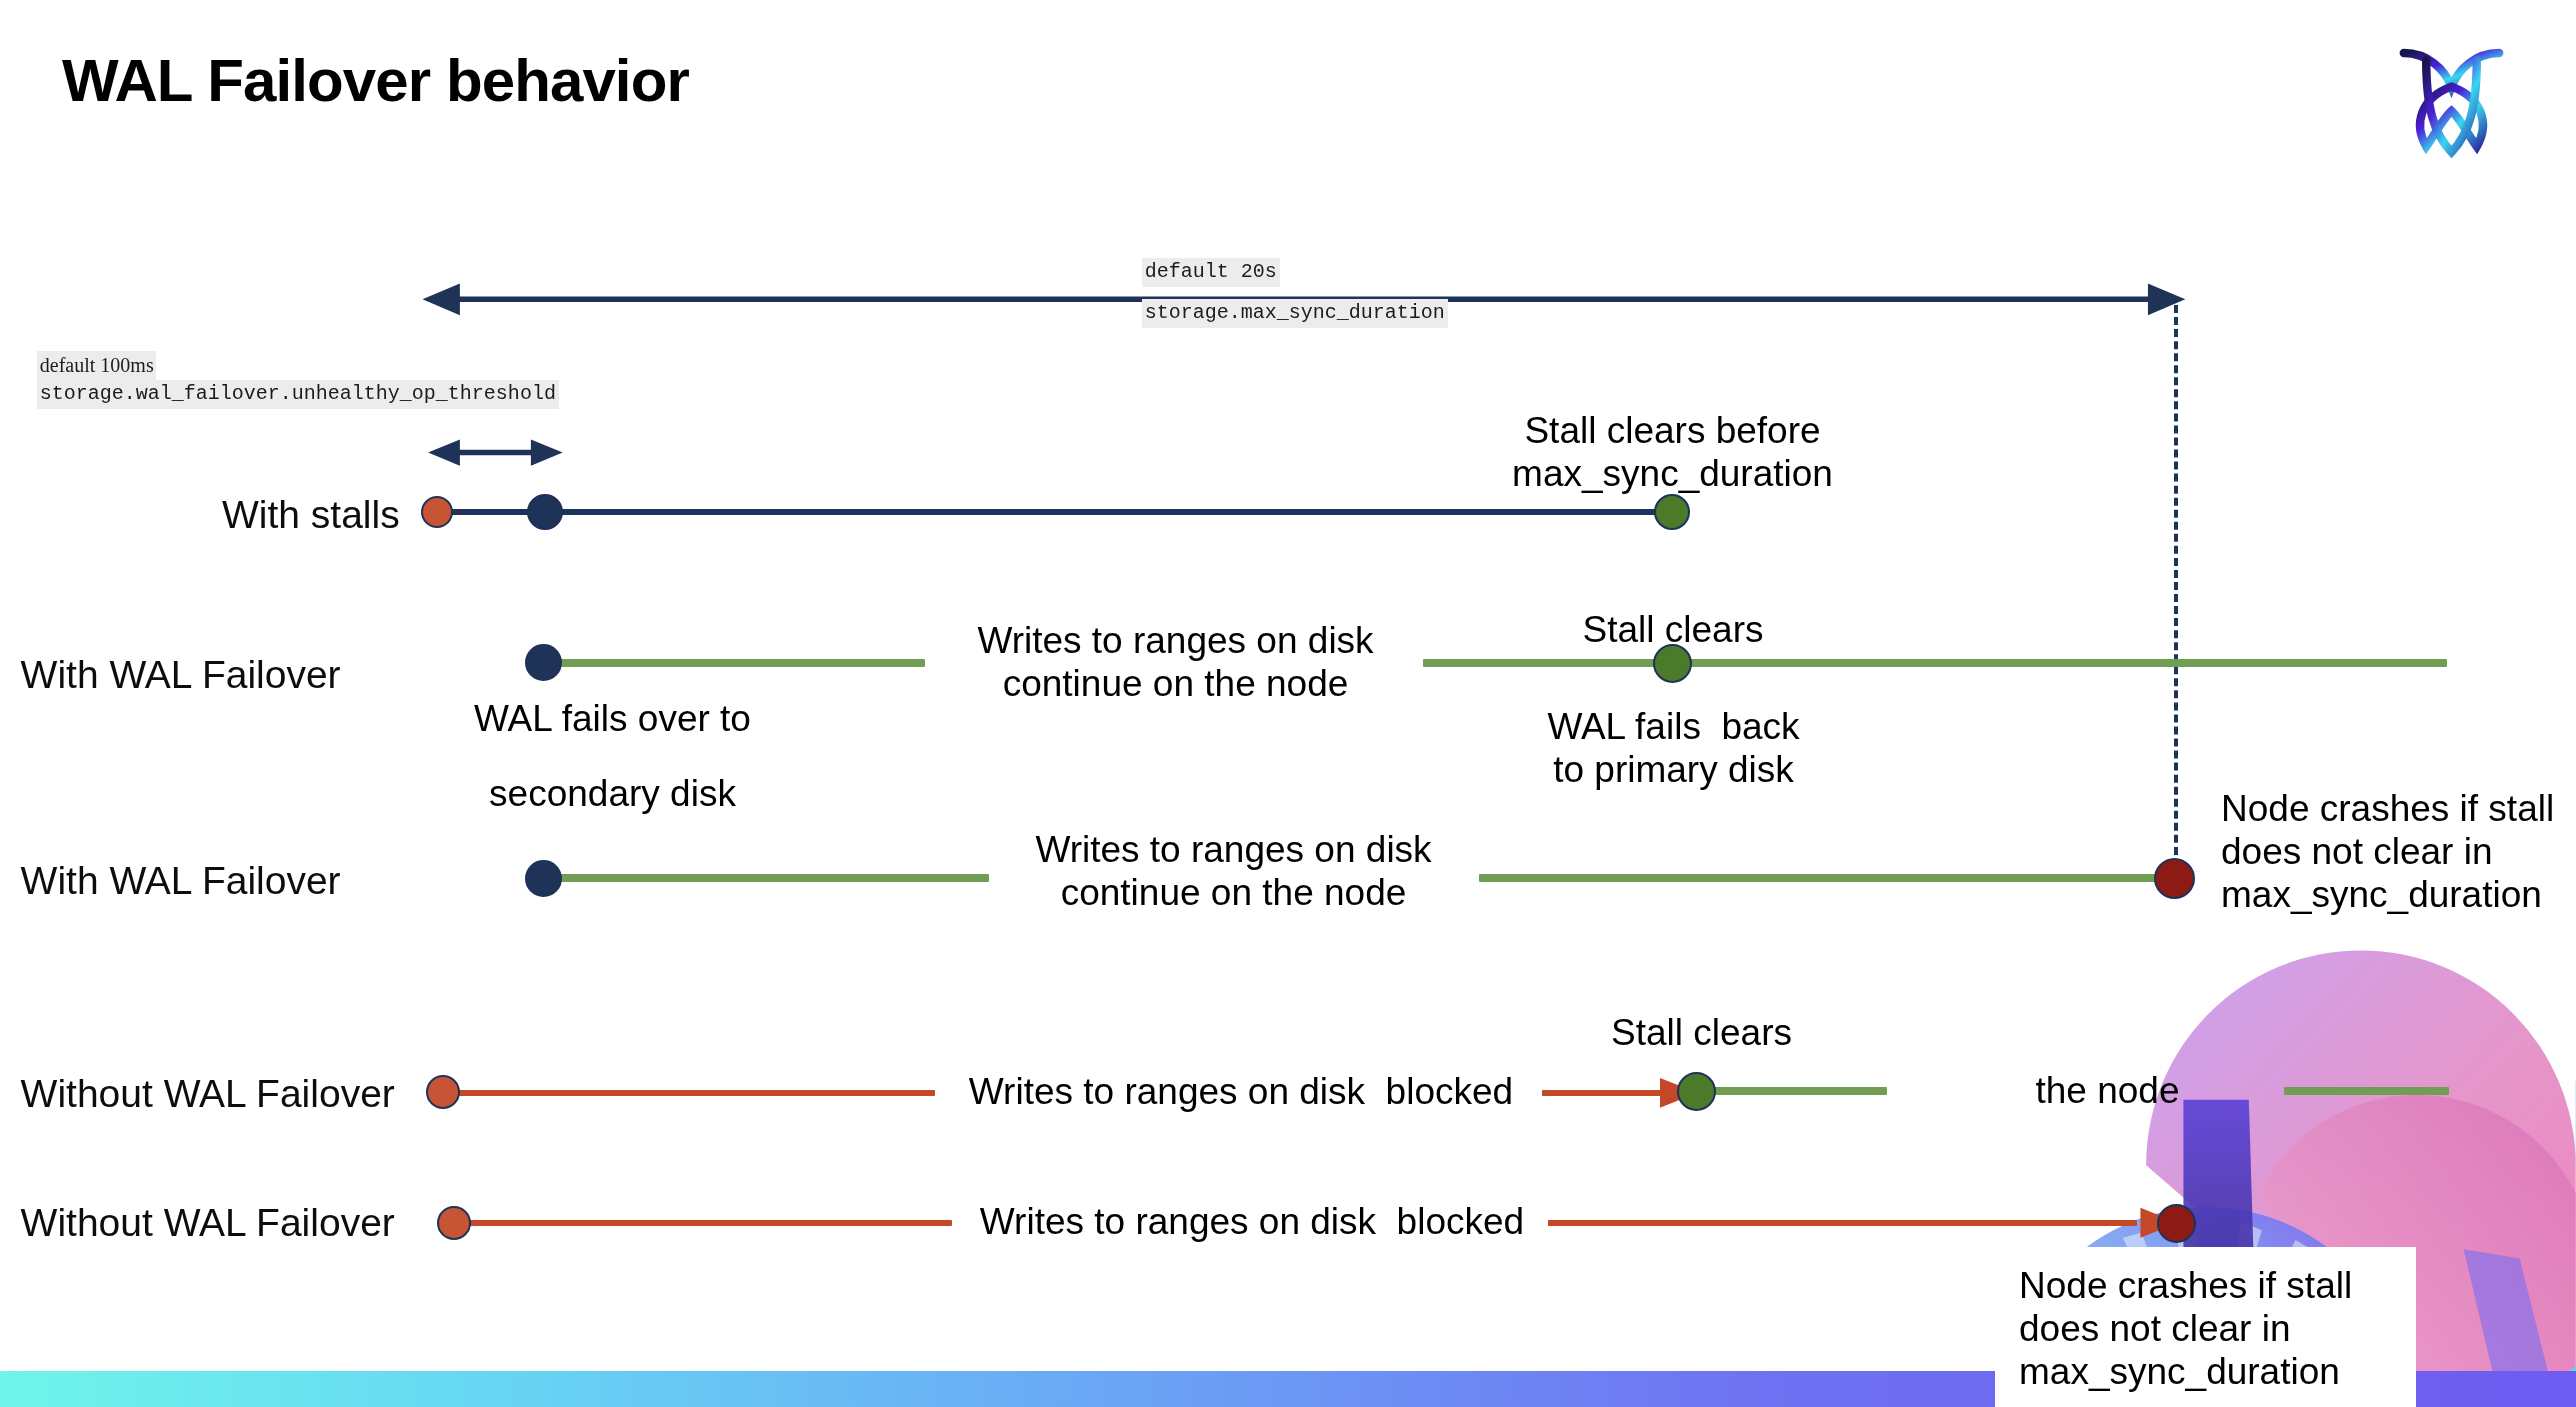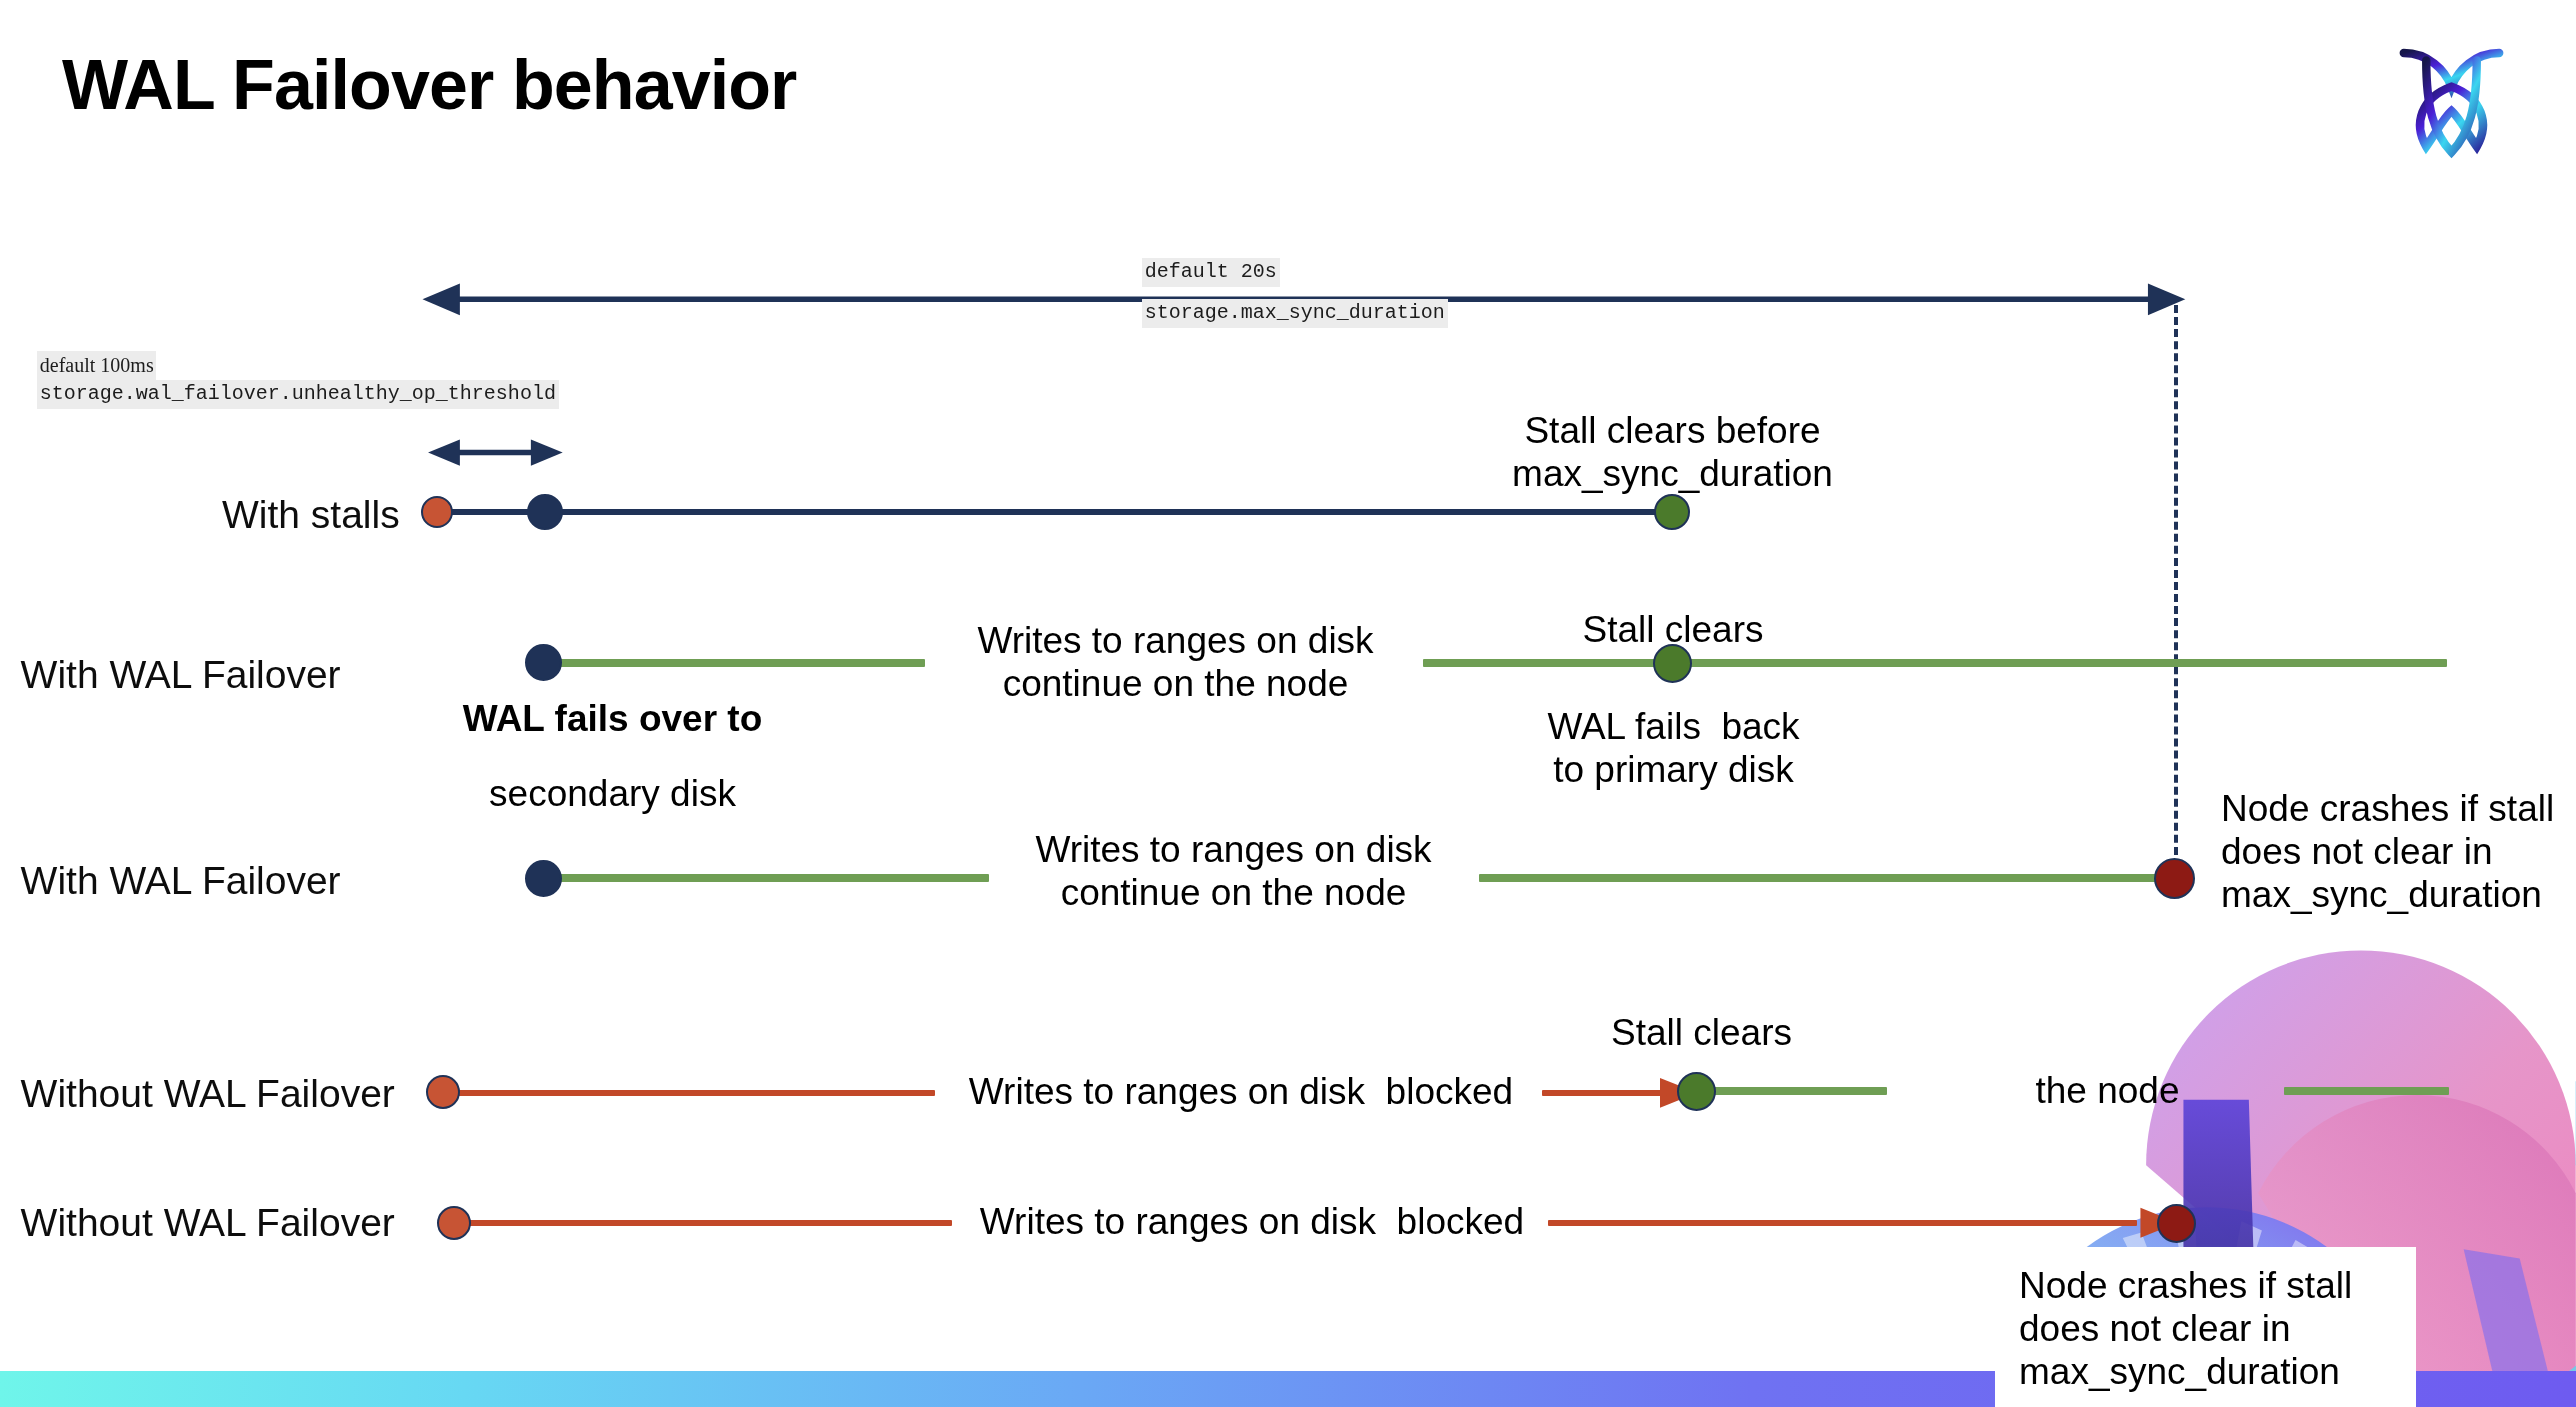--- a/index.html
+++ b/index.html
@@ -9,21 +9,21 @@
     background:#ffffff;
     font-family:"Liberation Sans", sans-serif;
     overflow:hidden;
     position:relative;
   }
   .slide{position:absolute;inset:0;overflow:hidden;}
 
   
   .title{
     position:absolute;left:62px;top:49px;
-    font-size:70px;font-weight:bold;color:#000000;
+    font-size:60px;font-weight:bold;color:#000000;
     letter-spacing:-0.9px;line-height:1.05;
     white-space:nowrap;
   }
 
   
   .logo{position:absolute;right:45px;top:20.6px;width:159px;height:150px;}
 
   
   .bottom-bar{
     position:absolute;left:0;bottom:0;width:2576px;height:37px;
@@ -202,21 +202,21 @@
   <div class="lbl c" style="left:1439px;top:452px;width:467px;">max_sync_duration</div>
 
   <div class="rowlabel" style="left:20.6px;top:654px;">With WAL Failover</div>
 
   <div class="seg green" style="left:542px;top:659px;width:383px;"></div>
   <div class="seg green" style="left:1423px;top:659px;width:1024px;"></div>
 
   <div class="dot navy" style="left:525px;top:644px;width:37px;height:37px;"></div>
   <div class="dot green" style="left:1653px;top:644px;width:39px;height:39px;"></div>
 
-  <div class="lbl c" style="left:393px;top:697px;width:439px;font-weight:bold;">WAL fails over to</div>
+  <div class="lbl c" style="left:393px;top:697px;width:439px;">WAL fails over to</div>
   <div class="lbl c" style="left:393px;top:772px;width:439px;">secondary disk</div>
 
   <div class="lbl c" style="left:942px;top:619px;width:467px;">Writes to ranges on disk</div>
   <div class="lbl c" style="left:942px;top:662px;width:467px;">continue on the node</div>
 
   <div class="lbl c" style="left:1499px;top:608px;width:348px;">Stall clears</div>
 
   <div class="lbl c" style="left:1496px;top:705px;width:355px;">WAL fails  back</div>
   <div class="lbl c" style="left:1496px;top:748px;width:355px;">to primary disk</div>
 

